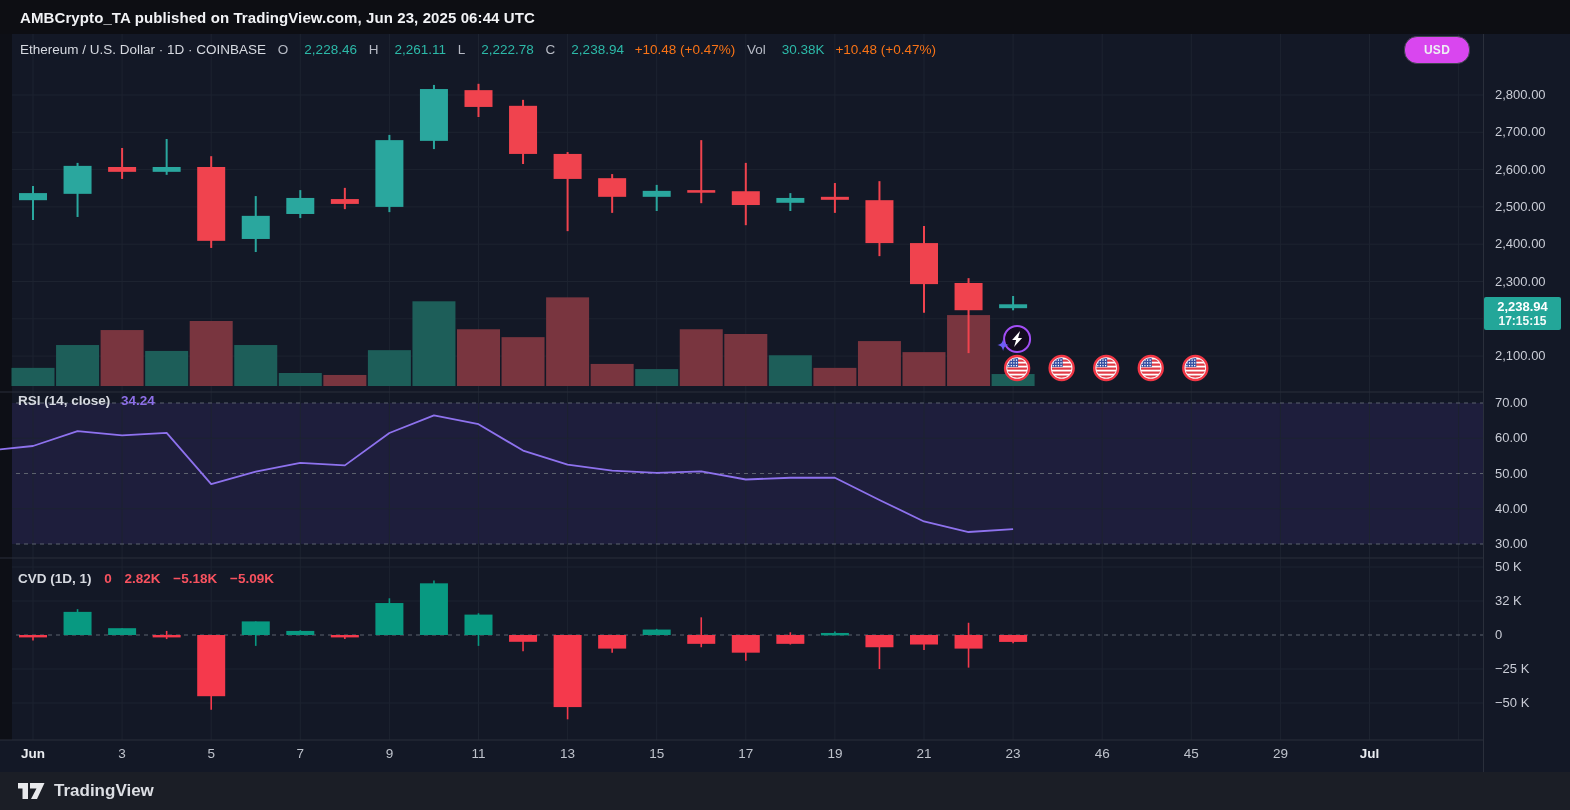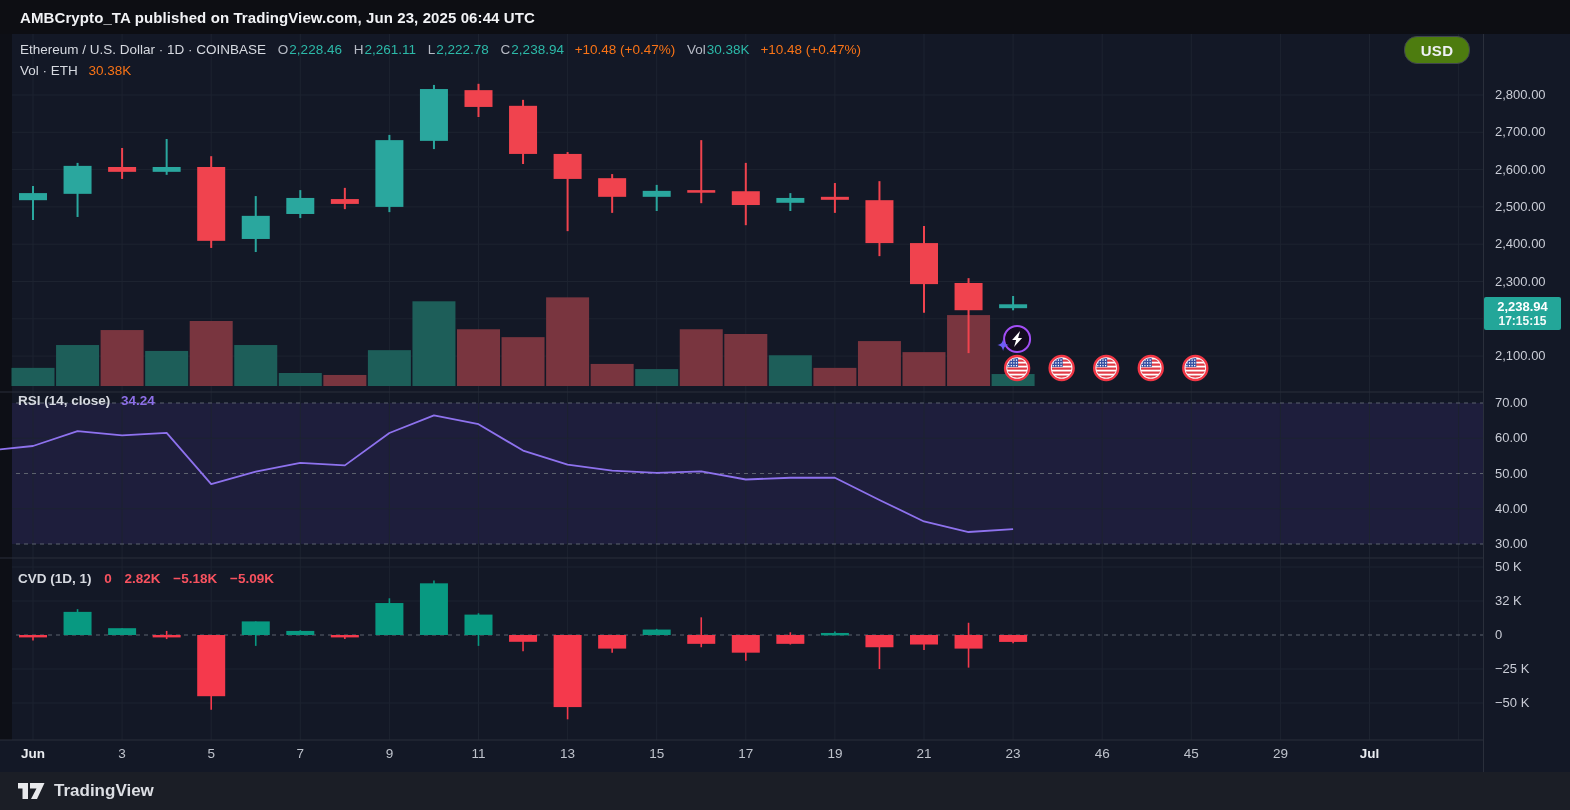--- a/index.html
+++ b/index.html
@@ -13,41 +13,41 @@
     display:flex;align-items:center;padding-left:20px;box-sizing:border-box;
   }
   .topbar .pub{font-size:15px;font-weight:700;color:#f1f2f5;letter-spacing:.1px;}
   .chart{position:absolute;left:0;top:34px;width:1570px;height:738px;background:#131826;}
   #chart-svg{position:absolute;left:0;top:0;}
   .legend{position:absolute;left:20px;top:5px;z-index:5;line-height:21px;white-space:nowrap;}
   .legend-row{font-size:13.5px;}
   .legend .t{color:#d6d9e0;}
   .legend .k{color:#b6bac4;margin-left:8px;}
   .legend .k2{color:#d6d9e0;}
-  .legend .v{color:#2cb9a8;margin-left:1px;}
+  .legend .v{color:#2cb9a8;margin-left:16px;}
   .legend .vs{color:#f97316;margin-left:7px;}
   .pane-label{position:absolute;z-index:5;font-size:13.5px;white-space:nowrap;font-weight:bold;}
   .pane-label .n{color:#d6d9e0;}
   .pane-label .purple{color:#8d6fe8;margin-left:7px;}
   .pane-label .red{color:#f7525f;margin-left:9px;}
   .axis-border{position:absolute;left:1483px;top:34px;width:1px;height:738px;background:#2a2f3b;z-index:4;}
   .tick{
     position:absolute;left:1484px;width:86px;font-size:13px;color:#c9ccd6;
     padding-left:11px;box-sizing:border-box;z-index:3;
   }
   .price-badge{
     position:absolute;left:1484px;width:77px;height:33px;border-radius:2px;
     z-index:6;display:flex;flex-direction:column;align-items:center;justify-content:center;
     color:#fff;line-height:15px;
   }
   .price-badge .p{font-size:13px;font-weight:700;}
   .price-badge .cd{font-size:12px;font-weight:700;opacity:.95;}
   .usd-btn{
     position:absolute;left:1404px;top:36px;width:64px;height:26px;border-radius:13px;
-    background:#4d7c0f;border:1px solid #40454f;color:#eef0f4;font-size:15px;font-weight:700;
+    background:#d946ef;border:1px solid #40454f;color:#eef0f4;font-size:12px;font-weight:700;
     display:flex;align-items:center;justify-content:center;z-index:7;letter-spacing:.3px;cursor:pointer;
   }
   .time-label{
     position:absolute;top:746px;width:44px;text-align:center;font-size:13.5px;color:#bfc3cc;z-index:3;
   }
   .time-label.month{color:#e9ebef;font-weight:700;}
   .bottombar{
     position:absolute;left:0;top:772px;width:1570px;height:38px;background:#1b1e26;
     display:flex;align-items:center;padding-left:18px;box-sizing:border-box;gap:9px;
   }
@@ -263,24 +263,20 @@
     <div class="legend-row">
       <span class="t">Ethereum / U.S. Dollar · 1D · COINBASE</span>
       <span class="k">O</span><span class="v">2,228.46</span>
       <span class="k">H</span><span class="v">2,261.11</span>
       <span class="k">L</span><span class="v">2,222.78</span>
       <span class="k">C</span><span class="v">2,238.94</span>
       <span class="vs">+10.48 (+0.47%)</span>
       <span class="k">Vol</span><span class="v">30.38K</span>
       <span class="vs">+10.48 (+0.47%)</span>
     </div>
-    <div class="legend-row">
-      <span class="k2">Vol · ETH</span>
-      <span class="vs">30.38K</span>
-    </div>
   </div>
 
   <div class="pane-label" style="left:18px;top:359px;">
     <span class="n">RSI (14, close)</span>
     <span class="purple">34.24</span>
   </div>
 
   <div class="pane-label" style="left:18px;top:537px;">
     <span class="n">CVD (1D, 1)</span>
     <span class="red">0</span>

